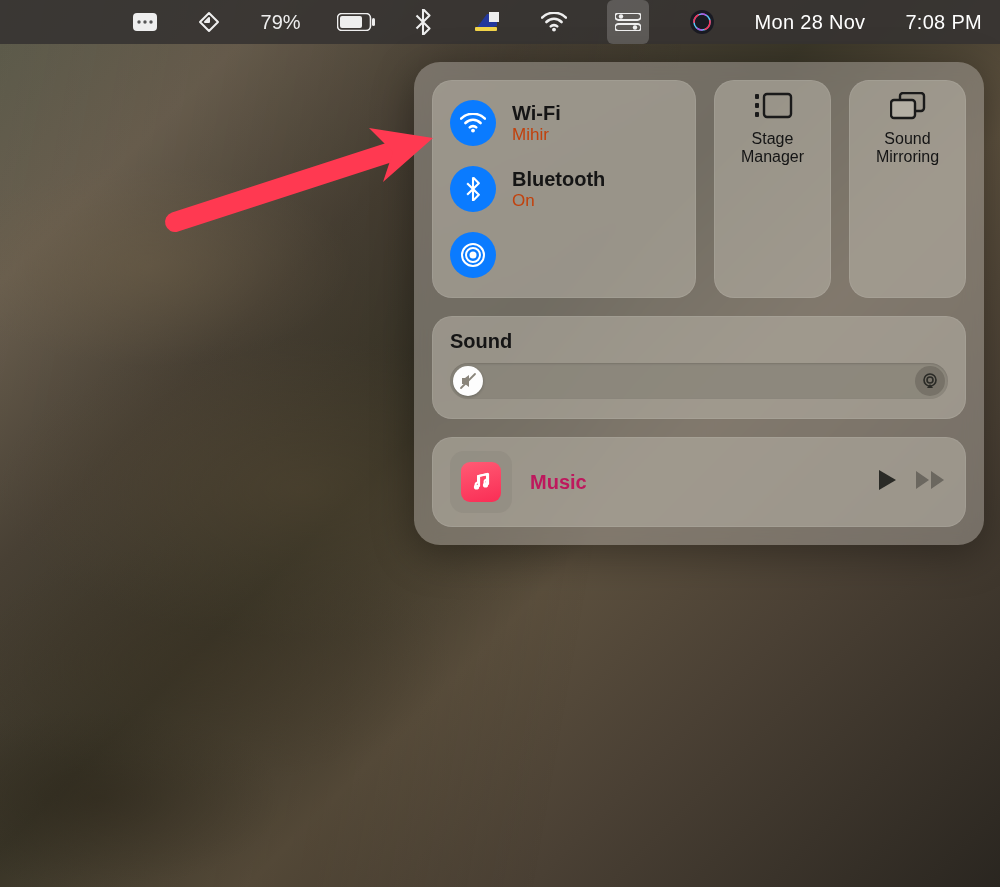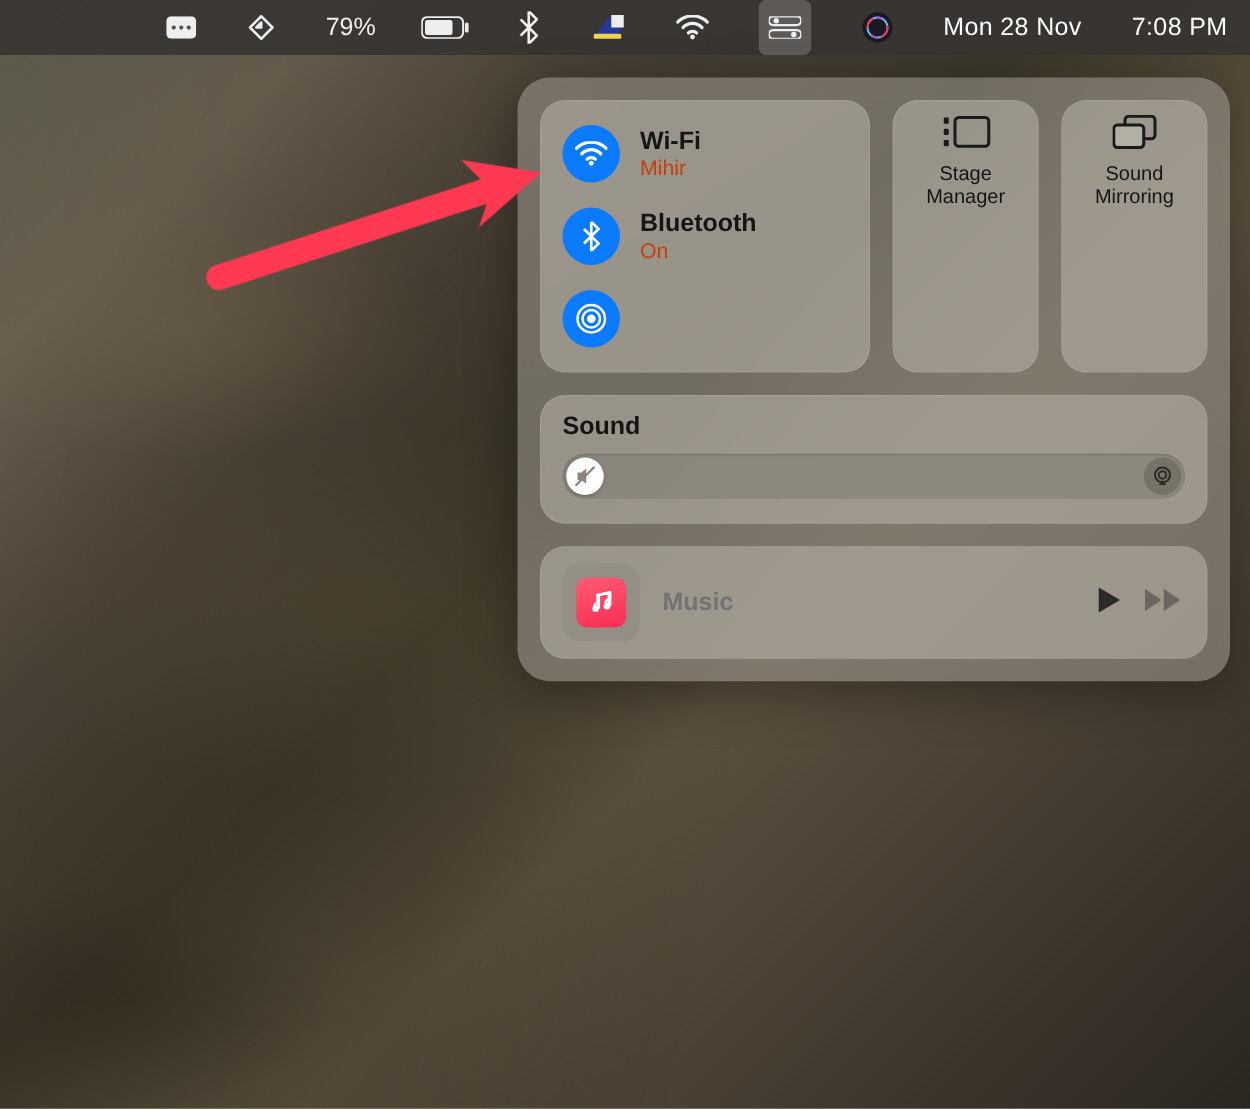--- a/index.html
+++ b/index.html
@@ -95,21 +95,21 @@
   .music-app-icon {
     width:62px; height:62px; border-radius:14px;
     background: rgba(140,135,125,0.45);
     display:flex; align-items:center; justify-content:center;
   }
   .music-inner {
     width:40px; height:40px; border-radius:9px;
     background: linear-gradient(165deg,#ff5b74 0%, #fa2d55 100%);
     display:flex; align-items:center; justify-content:center;
   }
-  .music-label { font-size:20px; font-weight:700; color:#737373; flex:1;}
+  .music-label { font-size:20px; font-weight:700; color:#be185d; flex:1;}
   .music-controls { display:flex; gap:16px; align-items:center; }
 
   
   .arrow {
     position:absolute; top:110px; left:155px; pointer-events:none;
   }
 </style>
 </head>
 <body>
 

